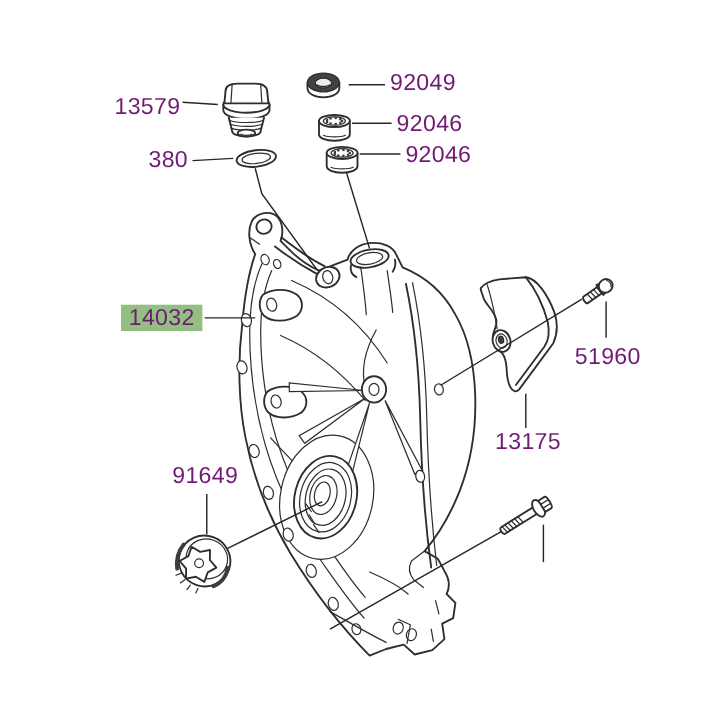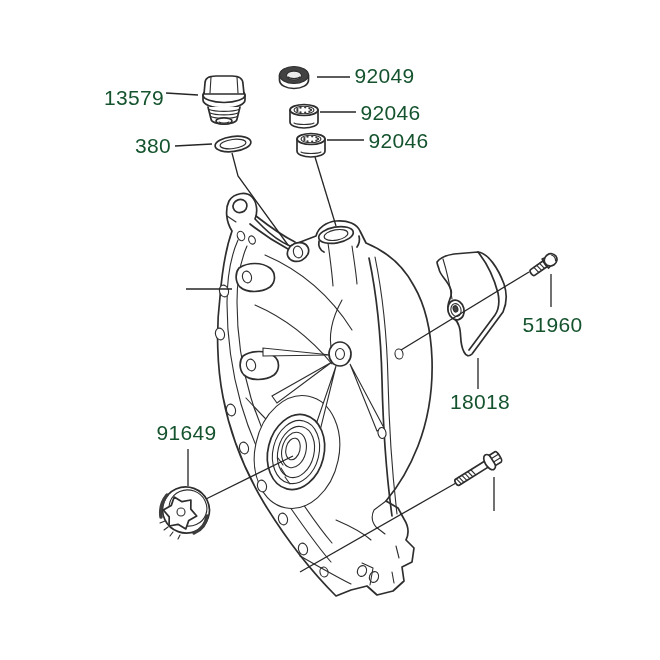--- a/index.html
+++ b/index.html
@@ -10,21 +10,21 @@
   
   .o  { fill:#ffffff; stroke:#2e2e2e; stroke-width:1.7; stroke-linejoin:round; stroke-linecap:round; }
   .l  { fill:none;    stroke:#2e2e2e; stroke-width:1.7; stroke-linejoin:round; stroke-linecap:round; }
   .t  { fill:none;    stroke:#2e2e2e; stroke-width:1.1; stroke-linejoin:round; stroke-linecap:round; }
   .tf { fill:#ffffff; stroke:#2e2e2e; stroke-width:1.1; }
   .dk { fill:#424242; stroke:#2e2e2e; stroke-width:1.2; }
   .ld { fill:none;    stroke:#262626; stroke-width:1.3; }
   .shade { fill:none; stroke:#3d3d3d; stroke-width:3.5; stroke-linecap:round; }
   
   .plabel { position:absolute; height:22px; line-height:22px; text-align:center;
-            font-size:21px; color:#14532d; letter-spacing:.3px; white-space:nowrap; }
+            font-size:21px; color:#701a75; letter-spacing:.3px; white-space:nowrap; }
   .plabel.hl { height:24px; line-height:24px; background:#93bf82; }
 </style>
 </head>
 <body>
 
 <div class="stage">
 
 <svg class="art" width="660" height="660" viewBox="0 0 660 660">
 
   <g>
@@ -195,17 +195,18 @@
     <path class="o" d="M-6,-6 C-6,-8.5 6,-8.5 6,-6 L6,0.5 L-6,0.5 Z"></path>
     <path class="t" d="M-2,-7.5 L-2,0 M2,-7.5 L2,0"></path>
   </g>
 </svg>
 
   <div class="plabel" style="left:94px;top:87px;width:80px">13579</div>
   <div class="plabel" style="left:113px;top:135px;width:80px">380</div>
   <div class="plabel" style="left:344px;top:65px;width:81px">92049</div>
   <div class="plabel" style="left:350px;top:102px;width:81px">92046</div>
   <div class="plabel" style="left:358px;top:130px;width:81px">92046</div>
+  <div class="plabel hl" style="left:110px;top:277px;width:74px">14032</div>
   <div class="plabel" style="left:146px;top:422px;width:81px">91649</div>
   <div class="plabel" style="left:512px;top:314px;width:81px">51960</div>
-  <div class="plabel" style="left:440px;top:391px;width:80px">18018</div>
+  <div class="plabel" style="left:440px;top:391px;width:80px">13175</div>
 
 </div>
 
 </body></html>

